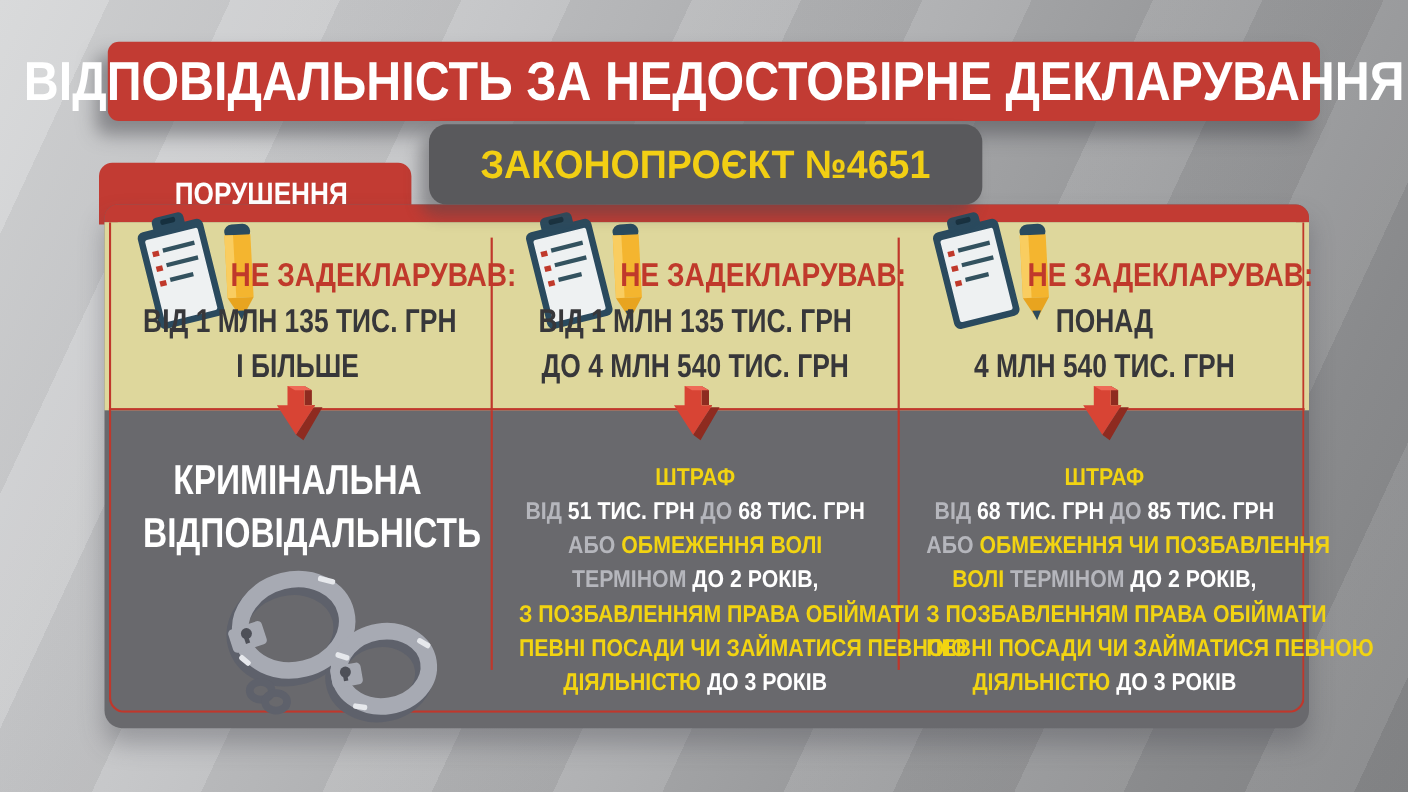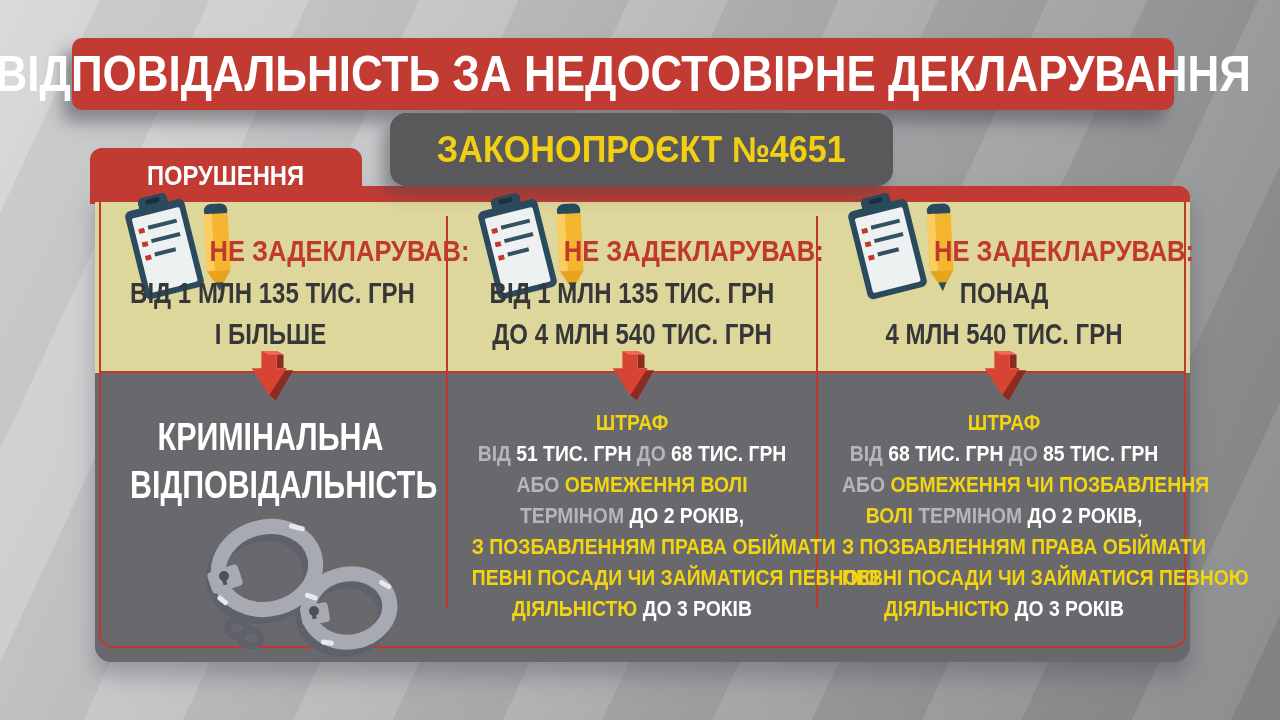--- a/index.html
+++ b/index.html
@@ -4,21 +4,21 @@
 <style>
   html,body{margin:0;padding:0;}
   .page{
     position:relative;width:1280px;height:720px;overflow:hidden;
     font-family:"Liberation Sans",sans-serif;
     background:
       repeating-linear-gradient(115deg, rgba(255,255,255,0.05) 0 90px, rgba(0,0,0,0.045) 90px 190px),
       linear-gradient(115deg,#d7d8d9 0%,#cbccce 18%,#bcbdbf 36%,#acadaf 54%,#9d9ea0 70%,#8f9092 86%,#868789 100%);
   }
   .banner-title{
-    position:absolute;left:72px;top:38px;width:1102px;height:72px;
+    position:absolute;left:98px;top:38px;width:1102px;height:72px;
     background:#c23b33;border-radius:10px;
     box-shadow:-10px 12px 16px rgba(70,70,76,.5);
     display:flex;align-items:center;justify-content:center;
   }
   .banner-title span{
     color:#fff;font-size:50px;font-weight:bold;white-space:nowrap;
     transform:scaleX(.88);transform-origin:center;letter-spacing:0;
   }
   .banner-law{
     position:absolute;left:390px;top:113px;width:503px;height:73px;
@@ -27,21 +27,21 @@
     display:flex;align-items:center;justify-content:center;
   }
   .banner-law span{
     color:#f2cf13;font-size:36px;font-weight:bold;white-space:nowrap;
     transform:scaleX(.95);transform-origin:center;
   }
   .tab{
     position:absolute;background:#c23b33;display:flex;align-items:center;justify-content:center;
   }
   .tab span{color:#fff;font-size:28px;font-weight:bold;transform:scaleX(.85);white-space:nowrap;}
-  .tab-violation{left:90px;top:148px;width:272px;height:56px;border-radius:12px 12px 0 0;z-index:1;}
+  .tab-violation{left:90px;top:148px;width:272px;height:56px;border-radius:12px 12px 0 0;z-index:1;padding-left:12px;}
   .tab-punishment{left:915px;top:646px;width:270px;height:46px;border-radius:0 0 12px 12px;z-index:4;}
   .panel{
     position:absolute;left:95px;top:186px;width:1095px;height:476px;
     background:#69696d;border-radius:12px 12px 16px 16px;z-index:2;
     box-shadow:0 14px 22px rgba(70,70,76,.35);
   }
   .strip{position:absolute;top:0;left:0;right:0;height:16px;background:#c23b33;border-radius:12px 12px 0 0;}
   .beige{position:absolute;top:16px;left:0;right:0;height:171px;background:#ded79c;}
   .sep-line{position:absolute;top:185px;left:4px;right:4px;height:2px;background:#c0372b;}
   .frame{
@@ -65,21 +65,21 @@
     transform:scaleX(.8);transform-origin:center;white-space:nowrap;
   }
   .arrow{position:absolute;top:162px;width:54px;height:58px;}
   .a1{left:149px;} .a2{left:157px;} .a3{left:159px;}
   .crim{
     position:absolute;top:227px;left:0;right:0;text-align:center;color:#fff;
     font-size:38px;font-weight:bold;line-height:48px;
     transform:scaleX(.8);transform-origin:center;white-space:nowrap;
   }
   .handcuffs{position:absolute;left:98px;top:326px;width:232px;height:146px;}
-  .plines{position:absolute;top:221px;left:2px;right:2px;}
+  .plines{position:absolute;top:232px;left:2px;right:2px;}
   .pline{
     text-align:center;font-size:22px;font-weight:bold;line-height:31px;
     transform:scaleX(.88);transform-origin:center;white-space:nowrap;
   }
   .seg-y{color:#f2d411;} .seg-w{color:#ffffff;} .seg-g{color:#b5b6bc;}
   .logo{
     position:absolute;left:523px;top:686px;width:237px;height:33px;
     background:#4cae57;border-radius:5px;z-index:4;
     display:flex;align-items:center;justify-content:center;gap:9px;
   }

